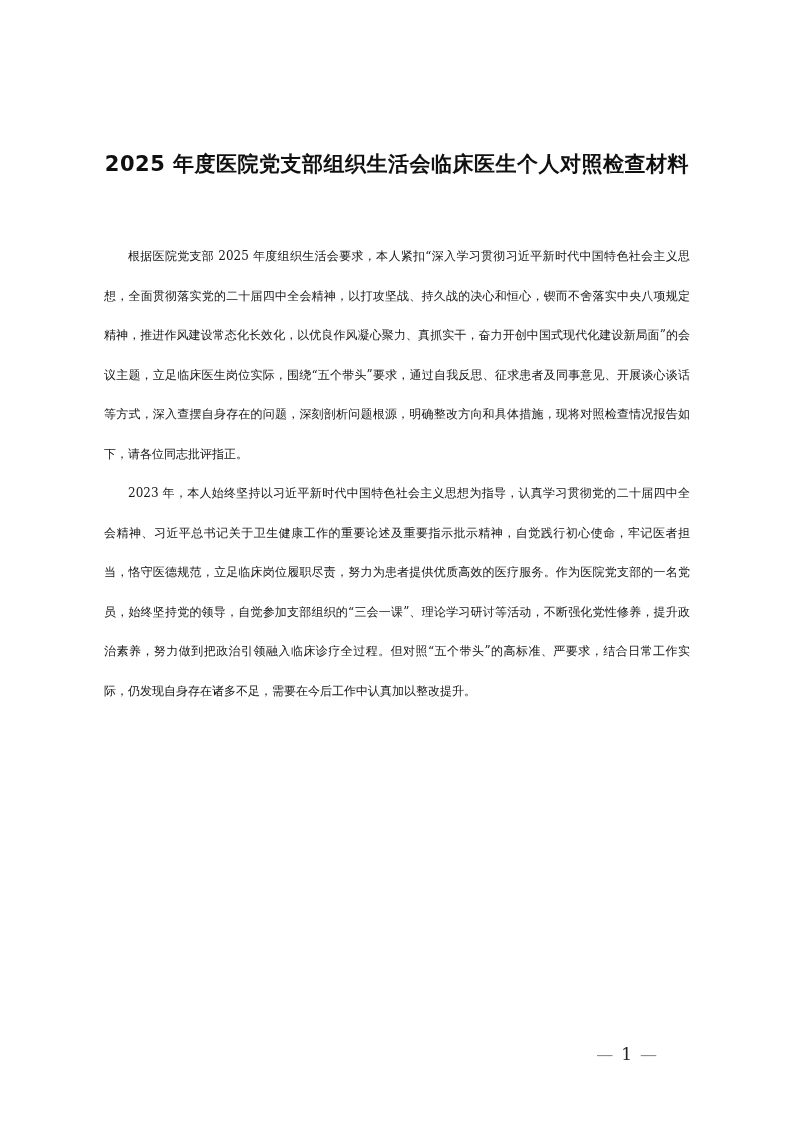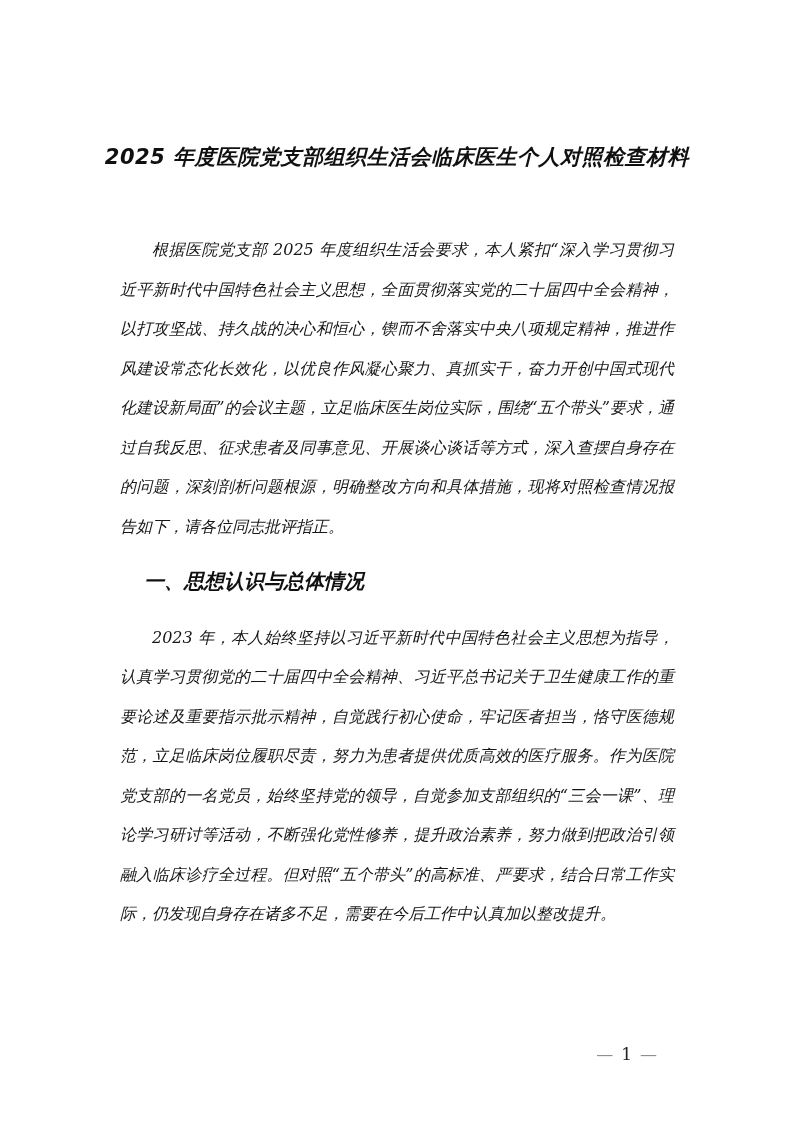--- a/index.html
+++ b/index.html
@@ -13,41 +13,40 @@
     width: 793px;
     height: 1122px;
     background: #ffffff;
     overflow: hidden;
     font-family: "DejaVu Serif", "Liberation Serif", serif;
     color: #161616;
   }
   .content {
     position: absolute;
     left: 104px;
-    top: 142px;
+    top: 149px;
     width: 586px;
-    font-style: italic;
   }
   .doc-title {
     font-family: "DejaVu Sans", "Liberation Sans", sans-serif;
     font-weight: bold;
     font-size: 21px;
     line-height: 30px;
     text-align: center;
     color: #101010;
     margin: 0 0 58px 0;
     letter-spacing: 0.5px;
   }
   .para {
-    font-size: 16px;
+    font-size: 12px;
     line-height: 39.5px;
     text-align: justify;
     text-justify: inter-character;
     text-indent: 2em;
-    margin: 16px;
+    margin: 0;
     word-break: break-all;
   }
   .section-heading {
     font-family: "DejaVu Sans", "Liberation Sans", sans-serif;
     font-weight: bold;
     font-size: 20px;
     line-height: 39.5px;
     text-indent: 2em;
     margin: 0;
     color: #101010;
@@ -72,21 +71,20 @@
 </style>
 </head>
 <body>
 
 <div class="page">
   <div class="content">
     <h1 class="doc-title">2025 年度医院党支部组织生活会临床医生个人对照检查材料</h1>
 
     <p class="para">根据医院党支部 2025 年度组织生活会要求，本人紧扣“深入学习贯彻习近平新时代中国特色社会主义思想，全面贯彻落实党的二十届四中全会精神，以打攻坚战、持久战的决心和恒心，锲而不舍落实中央八项规定精神，推进作风建设常态化长效化，以优良作风凝心聚力、真抓实干，奋力开创中国式现代化建设新局面”的会议主题，立足临床医生岗位实际，围绕“五个带头”要求，通过自我反思、征求患者及同事意见、开展谈心谈话等方式，深入查摆自身存在的问题，深刻剖析问题根源，明确整改方向和具体措施，现将对照检查情况报告如下，请各位同志批评指正。</p>
 
-    <h2 class="section-heading">一、思想认识与总体情况</h2>
 
     <p class="para">2023 年，本人始终坚持以习近平新时代中国特色社会主义思想为指导，认真学习贯彻党的二十届四中全会精神、习近平总书记关于卫生健康工作的重要论述及重要指示批示精神，自觉践行初心使命，牢记医者担当，恪守医德规范，立足临床岗位履职尽责，努力为患者提供优质高效的医疗服务。作为医院党支部的一名党员，始终坚持党的领导，自觉参加支部组织的“三会一课”、理论学习研讨等活动，不断强化党性修养，提升政治素养，努力做到把政治引领融入临床诊疗全过程。但对照“五个带头”的高标准、严要求，结合日常工作实际，仍发现自身存在诸多不足，需要在今后工作中认真加以整改提升。</p>
   </div>
 
   <div class="footer">
     <span class="dash">—</span><span class="num">1</span><span class="dash">—</span>
   </div>
 </div>
 
 </body></html>

